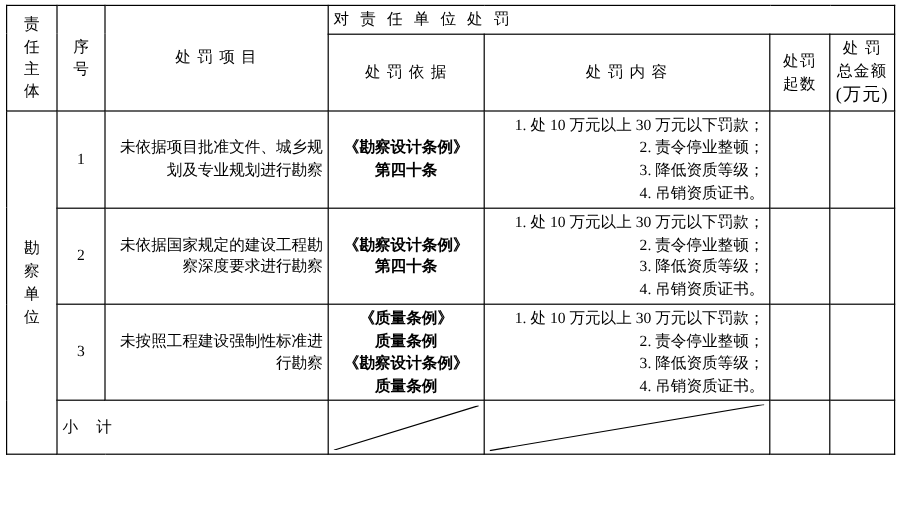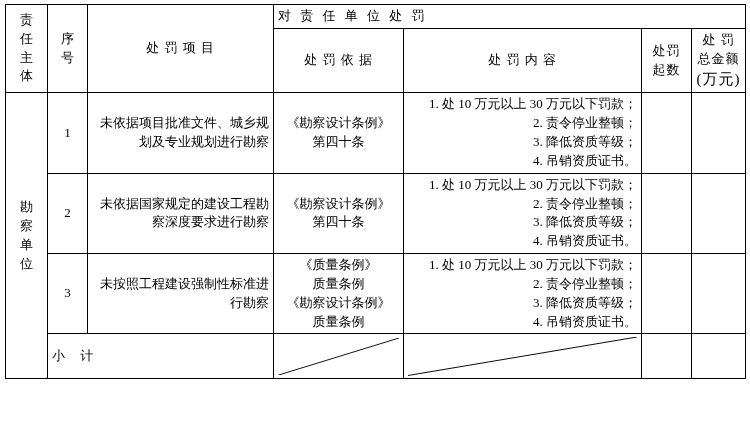--- a/index.html
+++ b/index.html
@@ -73,20 +73,21 @@
     padding-left: 8px;
     padding-right: 6px;
   }
   .basis {
     text-align: center;
     font-size: 13px;
     line-height: 1.75;
   }
   .basis span {
     display: block;
+    font-weight: bold;
   }
   .content {
     text-align: right;
     font-size: 13px;
     line-height: 1.65;
     padding-left: 8px;
   }
   .content span {
     display: block;
   }

